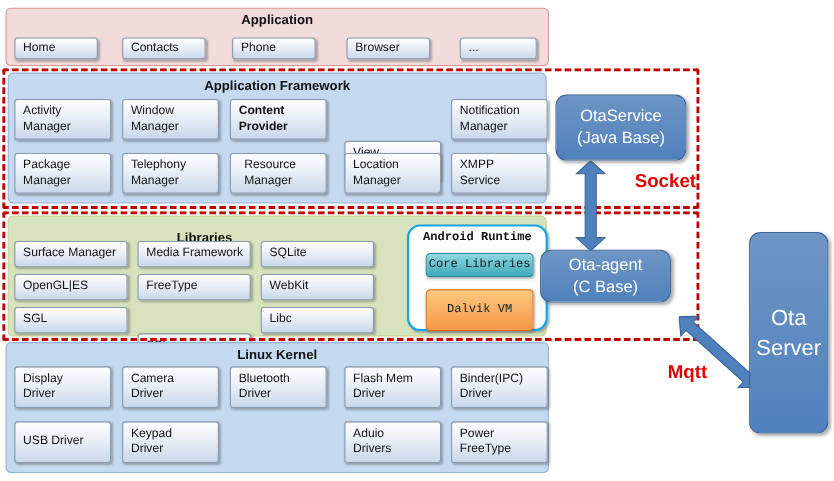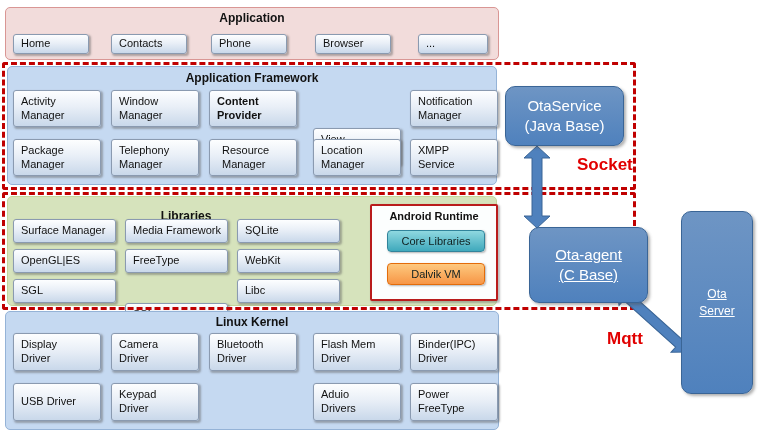--- a/index.html
+++ b/index.html
@@ -17,37 +17,37 @@
     position:absolute; display:flex; flex-direction:column; justify-content:center;
     align-items:flex-start; padding-left:7px; font-size:11px; color:#111;
     white-space:pre-line; line-height:1.25; border:1px solid #8a9ab0; border-radius:3px;
     background:linear-gradient(180deg,#fdfeff 0%,#e9eff7 45%,#c9d8ea 100%);
     box-shadow:1.5px 1.5px 2px rgba(90,90,90,.45);
   }
 
   .frame { position:absolute; border:3px dashed #c00000; border-radius:3px; z-index:2; background:transparent; }
 
   .runtime {
-    position:absolute; border:2px solid #b91c1c; border-radius:2px; background:#fcfefe;
-    box-shadow:1.5px 1.5px 2px rgba(90,90,90,.4); z-index:2;
+    position:absolute; border:2px solid #0ea5e9; border-radius:12px; background:#fcfefe;
+    box-shadow:1.5px 1.5px 2px rgba(90,90,90,.4); z-index:2;font-family:Liberation Mono, monospace;
   }
   .rt-btn {
     position:absolute; display:flex; align-items:center; justify-content:center;
     font-size:11px; color:#102020; border-radius:4px; box-shadow:1px 1px 2px rgba(90,90,90,.45);
   }
   .rt-core { background:linear-gradient(180deg,#8fd8e0 0%,#3fa9bc 100%); border:1px solid #31849b; }
   .rt-dalvik { background:linear-gradient(180deg,#fdc97f 0%,#f79646 100%); border:1px solid #e36c0a; }
 
   .ota-box {
     position:absolute; display:flex; align-items:center; justify-content:center; text-align:center;
     white-space:pre-line; color:#fff; border-radius:10px; z-index:4;
     background:linear-gradient(180deg,#6e95c4 0%,#4f81bd 100%); border:1px solid #3a6596;
     box-shadow:2px 2px 3px rgba(80,80,80,.45); font-size:15px; line-height:1.35;
   }
-  .ota-server { font-size:12px; line-height:1.4;text-decoration:underline; }
+  .ota-server { font-size:20px; line-height:1.4; }
 
   .arrow-svg { position:absolute; z-index:3; }
   .red-label { position:absolute; z-index:5; color:#e10000; font-weight:bold; font-size:17px; }
 </style>
 </head>
 <body>
 
 <div class="canvas">
 
   <div class="section sec-app" style="left:5px; top:7px; width:494px; height:53px;">
@@ -91,21 +91,21 @@
     <div class="box" style="left:5px;   top:52px; width:103px; height:24px;">OpenGL|ES</div>
     <div class="box" style="left:117px; top:52px; width:103px; height:24px;">FreeType</div>
     <div class="box" style="left:5px;   top:82px; width:103px; height:24px;">SGL</div>
     <div class="box" style="left:229px; top:52px; width:103px; height:24px;">WebKit</div>
     <div class="box" style="left:117px; top:82px; width:103px; height:24px;margin-top:24px;">SSL</div>
     <div class="box" style="left:229px; top:82px; width:103px; height:24px;">Libc</div>
 
     <div class="runtime" style="left:362px; top:7px; width:128px; height:97px;">
       <div class="sec-title" style="left:0; top:4px; width:100%; font-size:11px;">Android Runtime</div>
       <div class="rt-btn rt-core" style="left:15px; top:24px; width:98px; height:22px;">Core Libraries</div>
-      <div class="rt-btn rt-dalvik" style="left:15px; top:57px; width:98px; height:22px;">Dalvik VM</div>
+      <div class="rt-btn rt-dalvik" style="left:15px; top:57px; width:98px; height:38px;">Dalvik VM</div>
     </div>
   </div>
 
   <div class="section sec-blue" style="left:5px; top:311px; width:494px; height:119px;">
     <div class="sec-title" style="left:0; top:3px; width:100%;">Linux Kernel</div>
     <div class="box" style="left:7px;   top:21px; width:88px; height:38px;">Display
 Driver</div>
     <div class="box" style="left:105px; top:21px; width:88px; height:38px;">Camera
 Driver</div>
     <div class="box" style="left:203px; top:21px; width:88px; height:38px;">Bluetooth
@@ -121,21 +121,21 @@
 Drivers</div>
     <div class="box" style="left:404px; top:71px; width:88px; height:38px;">Power
 FreeType</div>
   </div>
 
   <div class="frame" style="left:2px; top:62px; width:634px; height:128px;"></div>
   <div class="frame" style="left:2px; top:192px; width:634px; height:118px;"></div>
 
   <div class="ota-box" style="left:505px; top:86px; width:119px; height:60px;">OtaService
 (Java Base)</div>
-  <div class="ota-box" style="left:529px; top:227px; width:119px; height:76px;text-decoration:underline;">Ota-agent
+  <div class="ota-box" style="left:491px; top:227px; width:119px; height:48px;">Ota-agent
 (C Base)</div>
   <div class="ota-box ota-server" style="left:681px; top:211px; width:72px; height:183px;">Ota
 Server</div>
 
   <svg class="arrow-svg" style="left:523px; top:146px;" width="28" height="82" viewBox="0 0 28 82">
     <polygon points="14,0 27,12 19,12 19,70 27,70 14,82 1,70 9,70 9,12 1,12" fill="#4f81bd" stroke="#3a6596" stroke-width="1"></polygon>
   </svg>
   <div class="red-label" style="left:577px; top:155px;">Socket</div>
 
   <svg class="arrow-svg" style="left:605px; top:307px; transform:rotate(42deg); transform-origin:center;" width="96" height="26" viewBox="0 0 96 26">

